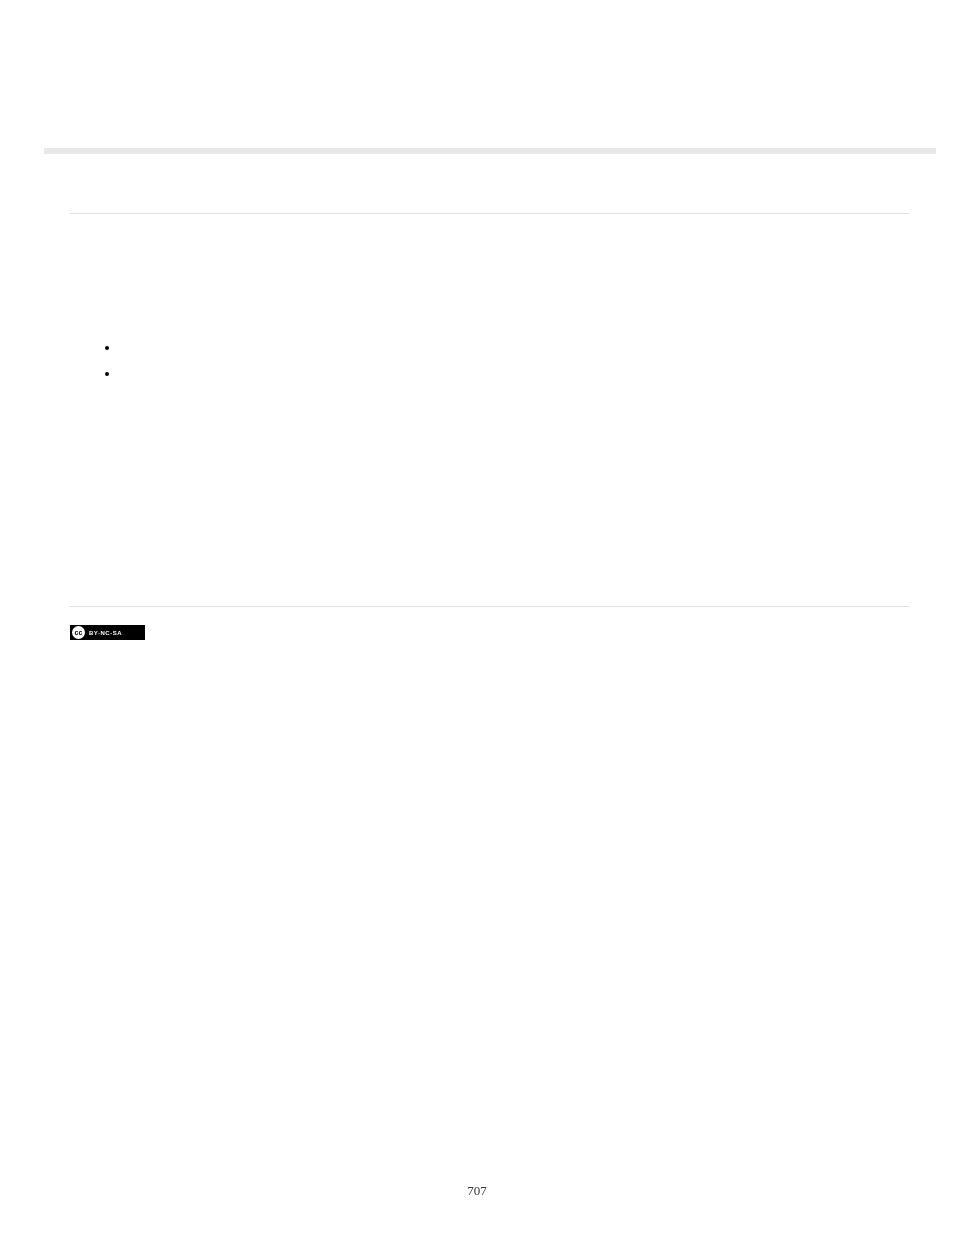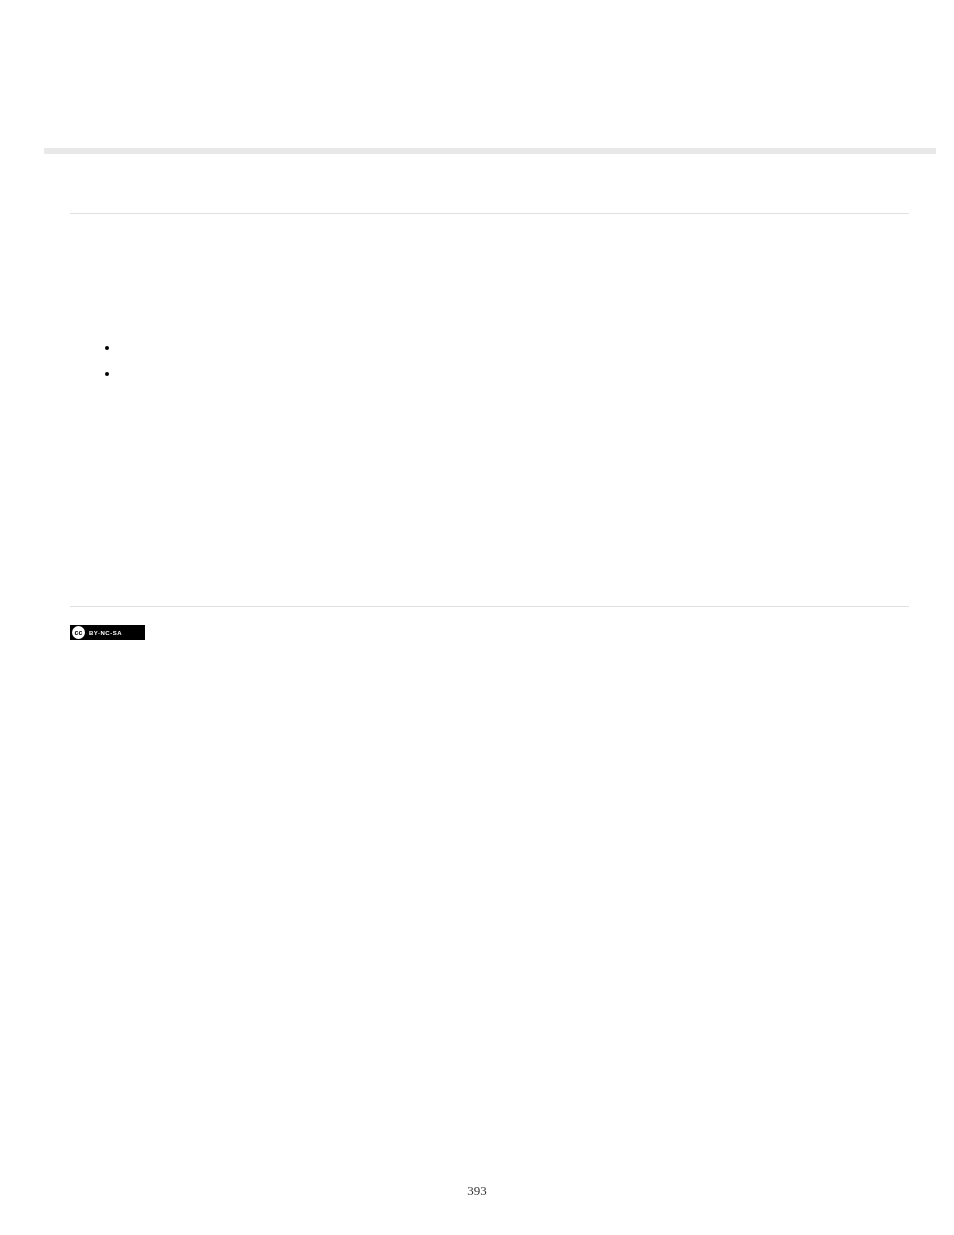--- a/index.html
+++ b/index.html
@@ -103,13 +103,13 @@
 
 <div class="thin-rule-lower"></div>
 
 <div class="cc-badge">
   <div class="cc-circle">
     <span>cc</span>
   </div>
   <span class="cc-text">BY-NC-SA</span>
 </div>
 
-<div class="page-number">393</div>
+<div class="page-number">707</div>
 
 </body></html>

